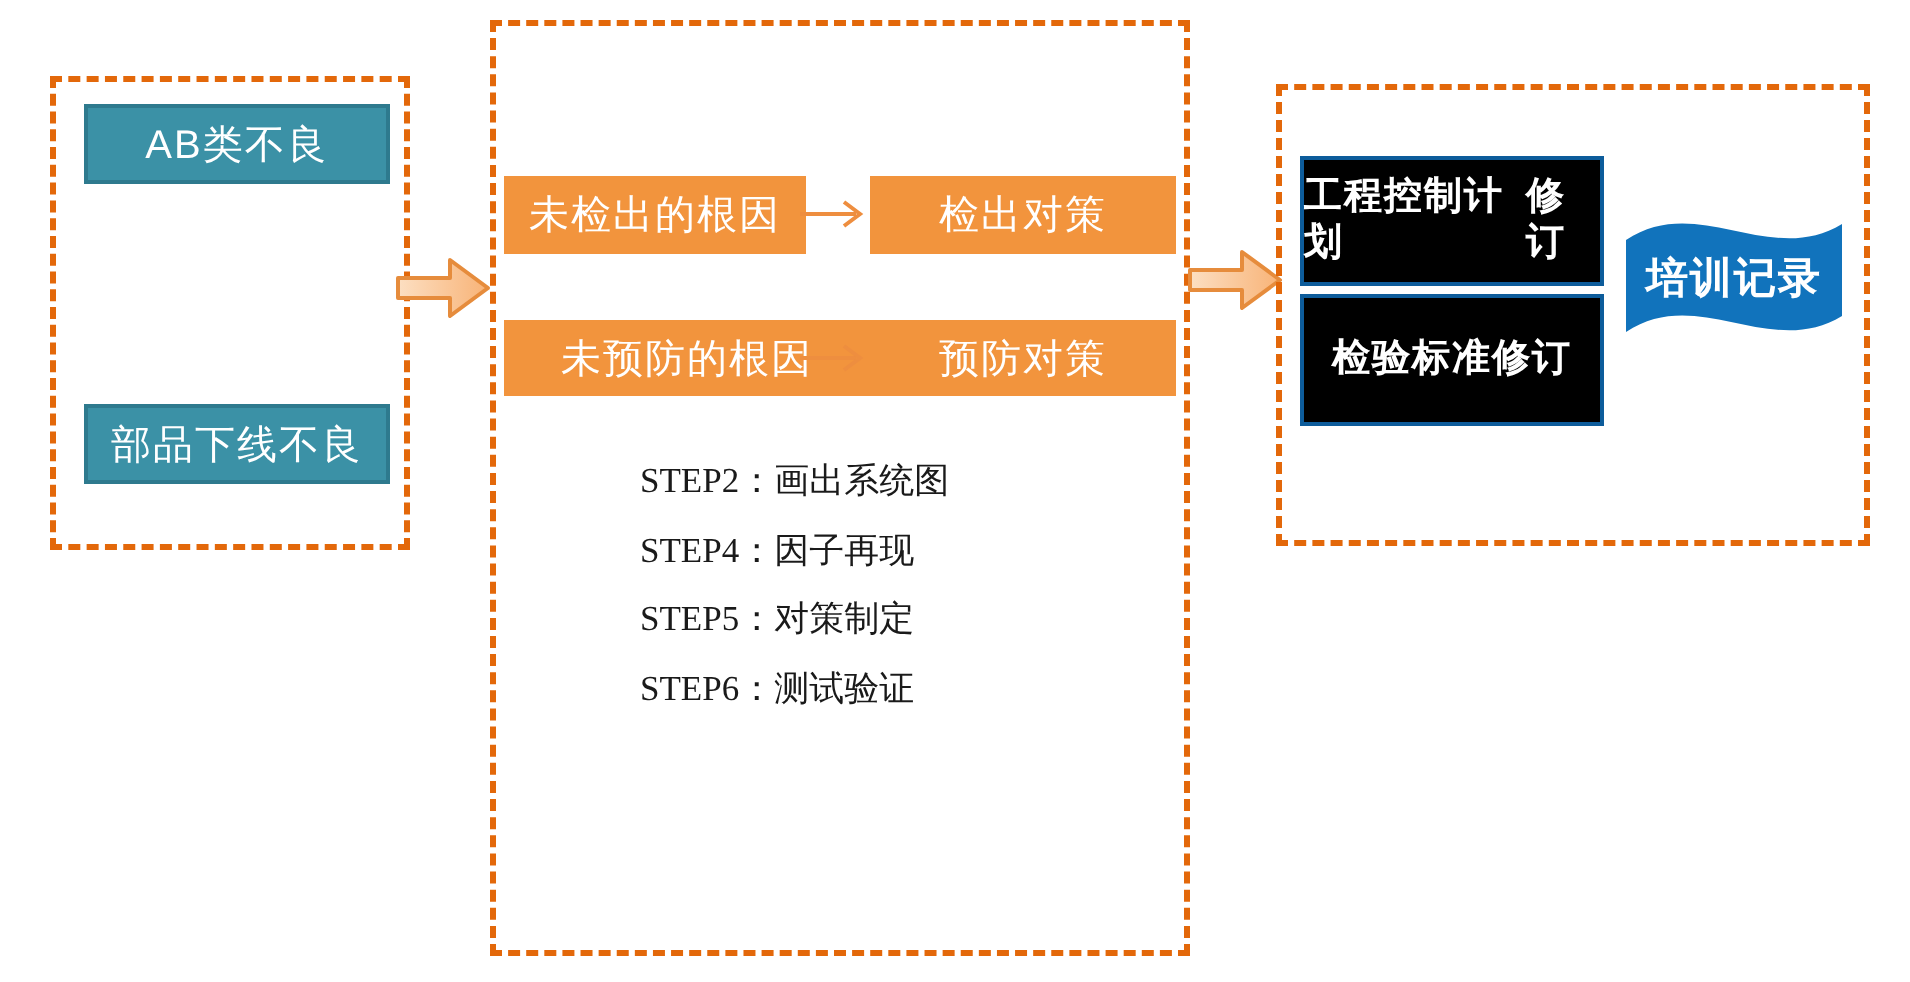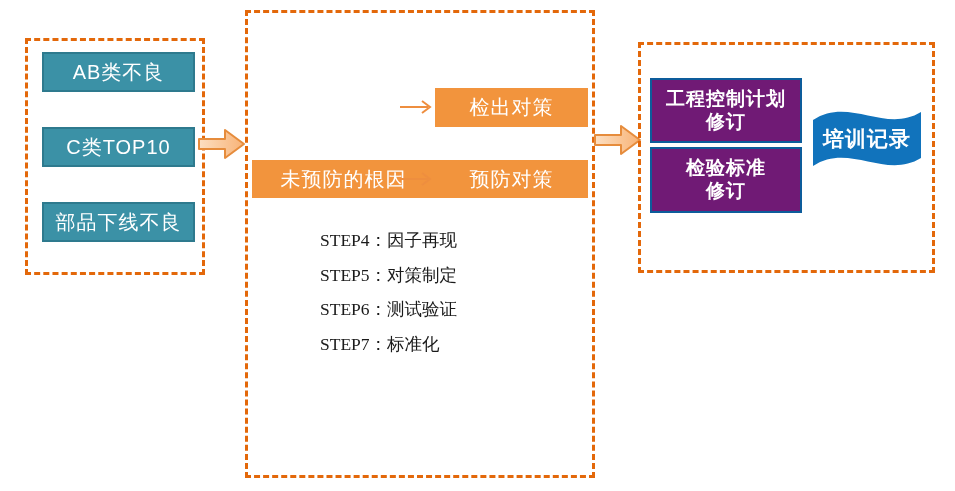--- a/index.html
+++ b/index.html
@@ -73,28 +73,28 @@
     font-family: "Liberation Serif", "DejaVu Serif", serif;
     font-size: 17.5px;
     color: #1a1a1a;
     white-space: pre;
   }
 
   .blue-box {
     position: absolute;
     left: 9px;
     width: 152px;
-    background: #701a75;
+    background: #000000;
     border: 2px solid #0D5C9B;
     color: #ffffff;
     font-weight: 700;
     font-size: 19px;
     line-height: 1.2;
     display: flex;
-    flex-direction: column;
+    flex-direction: row;
     align-items: center;
     justify-content: center;
     letter-spacing: 1px;
   }
   .blue-1 { top: 33px;  height: 65px; }
   .blue-2 { top: 102px; height: 66px; }
 
   .wave-wrap { position: absolute; left: 169px; top: 49px; width: 114px; height: 86px; }
   .wave-wrap svg { position: absolute; left: 0; top: 0; }
   .flag-label {
@@ -109,53 +109,53 @@
     font-family: Liberation Serif, serif;
   }
 </style>
 </head>
 <body>
 
 <div class="canvas">
 
   <div class="panel panel-left">
     <div class="teal-box teal-1">AB类不良</div>
-    <div class="teal-box teal-2">C类TOP10</div>
     <div class="teal-box teal-3">部品下线不良</div>
   </div>
 
   <svg class="big-arrow big-arrow-1" viewBox="0 0 48 34">
     <defs>
       <linearGradient id="ag1" x1="0" y1="0" x2="1" y2="0">
         <stop offset="0" stop-color="#FCDFC2"></stop>
         <stop offset="1" stop-color="#F8B377"></stop>
       </linearGradient>
     </defs>
     <polygon points="1,12 27,12 27,3 46,17 27,31 27,22 1,22" fill="url(#ag1)" stroke="#E68C3C" stroke-width="2" stroke-linejoin="round"></polygon>
   </svg>
 
   <div class="panel panel-middle">
+    <div class="orange-box cause-1">未检出的根因</div>
     <svg class="connector conn-1" viewBox="0 0 36 16">
       <path d="M0,8 H28" stroke="#EE8E3F" stroke-width="2" fill="none"></path>
       <path d="M22,2 L30,8 L22,14" stroke="#EE8E3F" stroke-width="2" fill="none"></path>
     </svg>
     <div class="orange-box action-1">检出对策</div>
 
     <div class="orange-box cause-2">未预防的根因</div>
     <svg class="connector conn-2" viewBox="0 0 36 16">
       <path d="M0,8 H28" stroke="#EE8E3F" stroke-width="2" fill="none"></path>
       <path d="M22,2 L30,8 L22,14" stroke="#EE8E3F" stroke-width="2" fill="none"></path>
     </svg>
     <div class="orange-box action-2">预防对策</div>
 
     <div class="steps">
+      <div class="step">STEP2：画出系统图</div>
       <div class="step">STEP4：因子再现</div>
       <div class="step">STEP5：对策制定</div>
       <div class="step">STEP6：测试验证</div>
-      <div class="step">STEP7：标准化</div>
     </div>
   </div>
 
   <svg class="big-arrow big-arrow-2" viewBox="0 0 48 34">
     <defs>
       <linearGradient id="ag2" x1="0" y1="0" x2="1" y2="0">
         <stop offset="0" stop-color="#FCDFC2"></stop>
         <stop offset="1" stop-color="#F8B377"></stop>
       </linearGradient>
     </defs>

